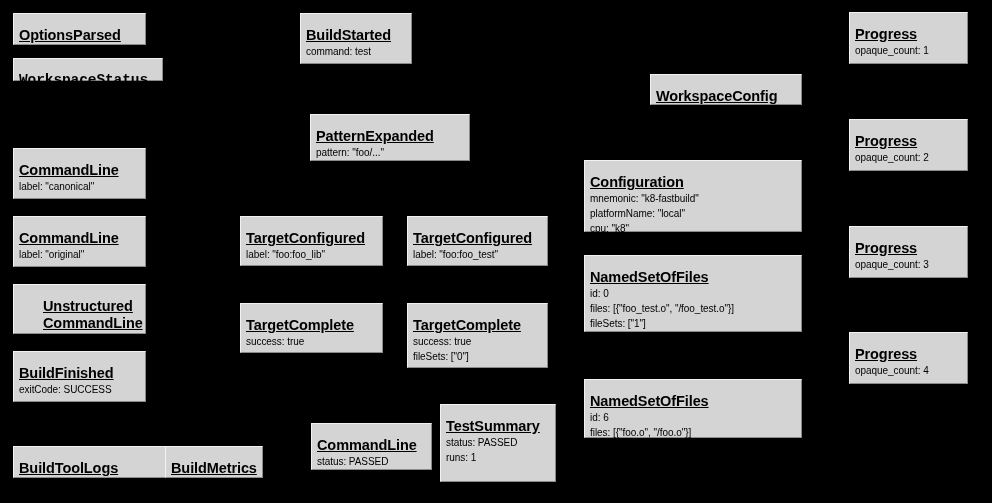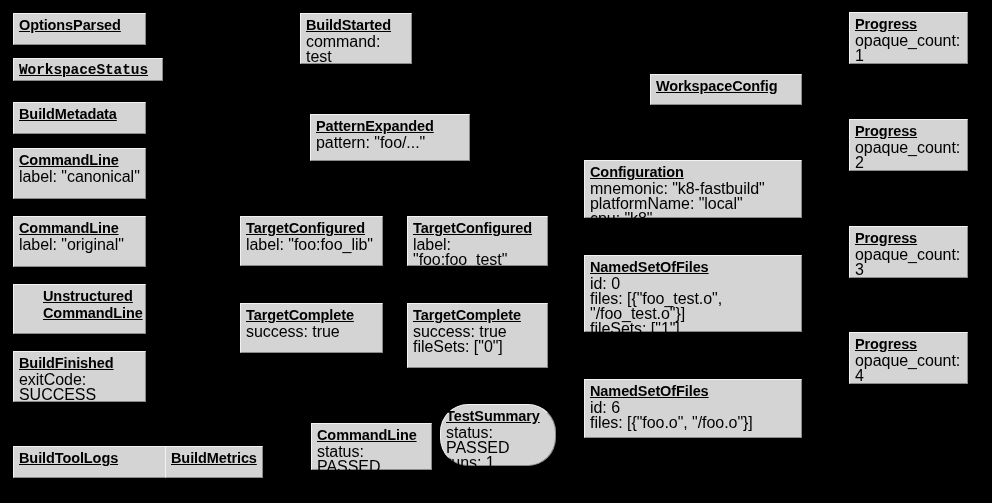--- a/index.html
+++ b/index.html
@@ -26,41 +26,39 @@
     padding: 3px 5px 4px 5px;
     color: #000000;
   }
   .node-title {
     font-size: 14.5px;
     font-weight: bold;
     text-decoration: underline;
     line-height: 17px;
     white-space: pre-line;
     letter-spacing: -0.1px;
+    margin-top: 10px;
   }
   .node-fields {
-    font-size: 16px;
+    font-size: 10px;
     line-height: 15px;
     white-space: pre-line;
     letter-spacing: -0.05px;
   }
   .node-fields:empty { display: none; }
 </style>
 </head>
 <body>
 
 <div id="canvas">
     <div class="node" style="left: 13px; top: 13px; width: 133px; height: 32px;">
       <div class="node-title">OptionsParsed</div>
     </div>
     <div class="node" style="left: 13px; top: 58px; width: 150px; height: 23px; font-family: Liberation Mono, monospace;">
       <div class="node-title">WorkspaceStatus</div>
-    </div>
-    <div class="node" style="left: 13px; top: 102px; width: 133px; height: 32px;">
-      <div class="node-title">BuildMetadata</div>
     </div>
     <div class="node" style="left: 13px; top: 148px; width: 133px; height: 51px;">
       <div class="node-title">CommandLine</div>
       <div class="node-fields">label: "canonical"</div>
     </div>
     <div class="node" style="left: 13px; top: 216px; width: 133px; height: 51px;">
       <div class="node-title">CommandLine</div>
       <div class="node-fields">label: "original"</div>
     </div>
     <div class="node" style="left: 13px; top: 284px; width: 133px; height: 50px; padding-left: 29px;">
@@ -99,29 +97,29 @@
     </div>
     <div class="node" style="left: 407px; top: 303px; width: 141px; height: 65px;">
       <div class="node-title">TargetComplete</div>
       <div class="node-fields">success: true
 fileSets: ["0"]</div>
     </div>
     <div class="node" style="left: 311px; top: 423px; width: 121px; height: 47px;">
       <div class="node-title">CommandLine</div>
       <div class="node-fields">status: PASSED</div>
     </div>
-    <div class="node" style="left: 440px; top: 404px; width: 116px; height: 62px; border-radius: 28px;">
+    <div class="node" style="left: 440px; top: 404px; width: 116px; height: 78px;">
       <div class="node-title">TestSummary</div>
       <div class="node-fields">status: PASSED
 runs: 1</div>
     </div>
     <div class="node" style="left: 650px; top: 74px; width: 152px; height: 31px;">
       <div class="node-title">WorkspaceConfig</div>
     </div>
-    <div class="node" style="left: 584px; top: 160px; width: 218px; height: 58px;">
+    <div class="node" style="left: 584px; top: 160px; width: 218px; height: 72px;">
       <div class="node-title">Configuration</div>
       <div class="node-fields">mnemonic: "k8-fastbuild"
 platformName: "local"
 cpu: "k8"</div>
     </div>
     <div class="node" style="left: 584px; top: 255px; width: 218px; height: 77px;">
       <div class="node-title">NamedSetOfFiles</div>
       <div class="node-fields">id: 0
 files: [{"foo_test.o", "/foo_test.o"}]
 fileSets: ["1"]</div>

